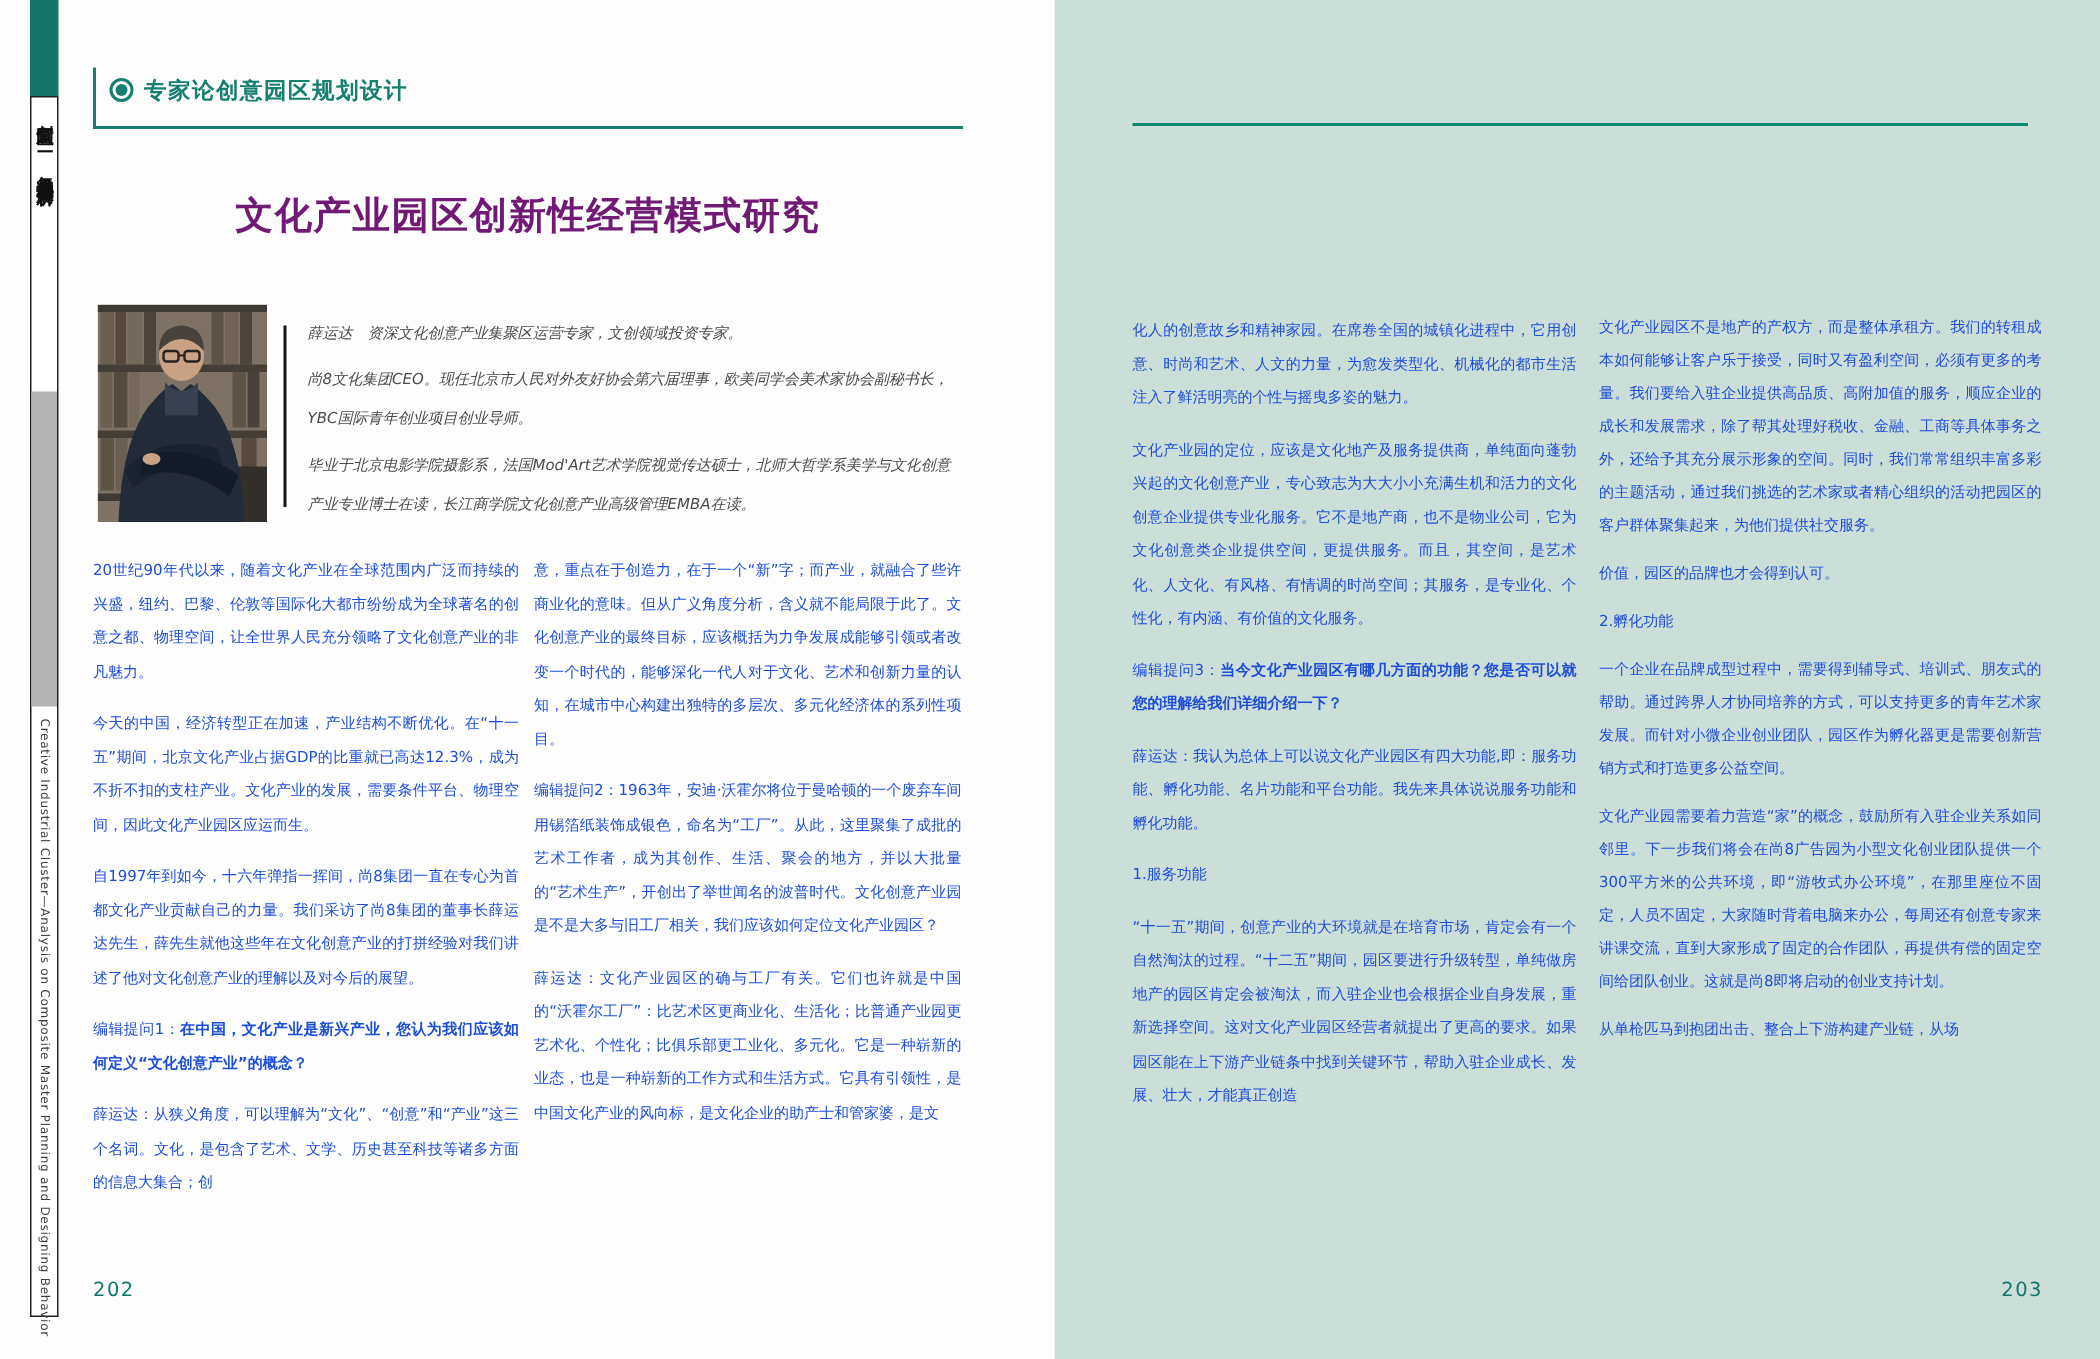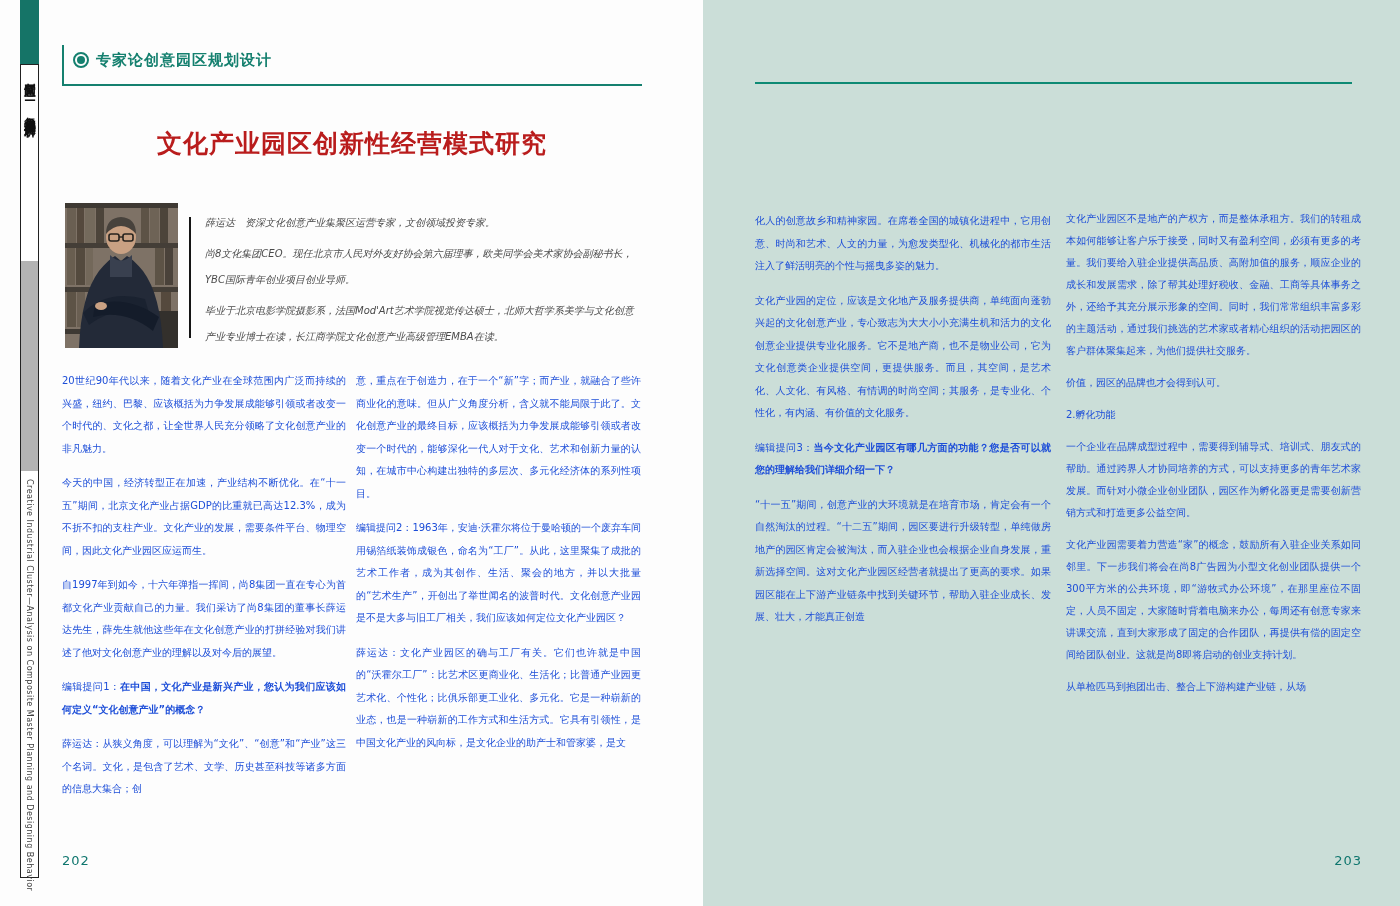--- a/index.html
+++ b/index.html
@@ -31,21 +31,21 @@
 
   
   .hdr-vline{position:absolute;left:62px;top:45px;width:2px;height:41px;background:#15806f;}
   .hdr-rule{position:absolute;left:62px;top:84px;width:580px;height:2px;background:#15806f;}
   .hdr-bullet{position:absolute;left:73px;top:52px;width:12px;height:12px;border:2px solid #15806f;border-radius:50%;}
   .hdr-bullet span{position:absolute;left:2px;top:2px;width:8px;height:8px;border-radius:50%;background:#15806f;}
   .hdr-label{position:absolute;left:96px;top:51px;font-size:15px;font-weight:bold;color:#15806f;letter-spacing:1px;}
 
   
   .title{position:absolute;left:62px;top:127px;width:580px;margin:0;text-align:center;
-         font-size:25px;font-weight:bold;color:#b91c1c;letter-spacing:1px;}
+         font-size:25px;font-weight:bold;color:#701a75;letter-spacing:1px;}
 
   
   .photo{position:absolute;left:65px;top:203px;width:113px;height:145px;overflow:hidden;}
   .bio-divider{position:absolute;left:189px;top:217px;width:2px;height:121px;background:#151515;}
   .bio{position:absolute;left:205px;top:206px;width:437px;font-size:10px;font-style:italic;
        color:#4a4a4a;line-height:26px;}
   .bio p{margin:4px 0 5px 0;}
 
   
   .col{position:absolute;font-size:10px;line-height:22.5px;color:#1d4ed8;text-align:justify;}
@@ -126,41 +126,43 @@
   </div>
   <div class="bio-divider"></div>
 
   <div class="bio">
     <p>薛运达　资深文化创意产业集聚区运营专家，文创领域投资专家。</p>
     <p>尚8文化集团CEO。现任北京市人民对外友好协会第六届理事，欧美同学会美术家协会副秘书长，YBC国际青年创业项目创业导师。</p>
     <p>毕业于北京电影学院摄影系，法国Mod'Art艺术学院视觉传达硕士，北师大哲学系美学与文化创意产业专业博士在读，长江商学院文化创意产业高级管理EMBA在读。</p>
   </div>
 
   <div class="col col-l1">
-    <p>20世纪90年代以来，随着文化产业在全球范围内广泛而持续的兴盛，纽约、巴黎、应该概括为力争发展成能够引领或者改变一个时代的、文化之都，让全世界人民充分领略了文化创意产业的非凡魅力。</p>
+    <p>20世纪90年代以来，随着文化产业在全球范围内广泛而持续的兴盛，纽约、巴黎、伦敦等国际化大都市纷纷成为全球著名的创意之都、物理空间，让全世界人民充分领略了文化创意产业的非凡魅力。</p>
     <p>今天的中国，经济转型正在加速，产业结构不断优化。在“十一五”期间，北京文化产业占据GDP的比重就已高达12.3%，成为不折不扣的支柱产业。文化产业的发展，需要条件平台、物理空间，因此文化产业园区应运而生。</p>
     <p>自1997年到如今，十六年弹指一挥间，尚8集团一直在专心为首都文化产业贡献自己的力量。我们采访了尚8集团的董事长薛运达先生，薛先生就他这些年在文化创意产业的打拼经验对我们讲述了他对文化创意产业的理解以及对今后的展望。</p>
     <p class="q"><span class="plabel">编辑提问1：</span><span>在中国，文化产业是新兴产业，您认为我们应该如何定义“文化创意产业”的概念？</span></p>
     <p><span class="plabel">薛运达：</span><span>从狭义角度，可以理解为“文化”、“创意”和“产业”这三个名词。文化，是包含了艺术、文学、历史甚至科技等诸多方面的信息大集合；创</span></p>
   </div>
 
   <div class="col col-l2">
     <p>意，重点在于创造力，在于一个“新”字；而产业，就融合了些许商业化的意味。但从广义角度分析，含义就不能局限于此了。文化创意产业的最终目标，应该概括为力争发展成能够引领或者改变一个时代的，能够深化一代人对于文化、艺术和创新力量的认知，在城市中心构建出独特的多层次、多元化经济体的系列性项目。</p>
     <p><span class="plabel">编辑提问2：</span><span>1963年，安迪·沃霍尔将位于曼哈顿的一个废弃车间用锡箔纸装饰成银色，命名为“工厂”。从此，这里聚集了成批的艺术工作者，成为其创作、生活、聚会的地方，并以大批量的“艺术生产”，开创出了举世闻名的波普时代。文化创意产业园是不是大多与旧工厂相关，我们应该如何定位文化产业园区？</span></p>
     <p><span class="plabel">薛运达：</span><span>文化产业园区的确与工厂有关。它们也许就是中国的“沃霍尔工厂”：比艺术区更商业化、生活化；比普通产业园更艺术化、个性化；比俱乐部更工业化、多元化。它是一种崭新的业态，也是一种崭新的工作方式和生活方式。它具有引领性，是中国文化产业的风向标，是文化企业的助产士和管家婆，是文</span></p>
   </div>
 
   <div class="pagenum pn-left">202</div>
 
   <div class="r-rule"></div>
 
   <div class="col col-r1">
     <p>化人的创意故乡和精神家园。在席卷全国的城镇化进程中，它用创意、时尚和艺术、人文的力量，为愈发类型化、机械化的都市生活注入了鲜活明亮的个性与摇曳多姿的魅力。</p>
     <p>文化产业园的定位，应该是文化地产及服务提供商，单纯面向蓬勃兴起的文化创意产业，专心致志为大大小小充满生机和活力的文化创意企业提供专业化服务。它不是地产商，也不是物业公司，它为文化创意类企业提供空间，更提供服务。而且，其空间，是艺术化、人文化、有风格、有情调的时尚空间；其服务，是专业化、个性化，有内涵、有价值的文化服务。</p>
     <p class="q"><span class="plabel">编辑提问3：</span><span>当今文化产业园区有哪几方面的功能？您是否可以就您的理解给我们详细介绍一下？</span></p>
+    <p><span class="plabel">薛运达：</span><span>我认为总体上可以说文化产业园区有四大功能,即：服务功能、孵化功能、名片功能和平台功能。我先来具体说说服务功能和孵化功能。</span></p>
+    <p>1.服务功能</p>
     <p>“十一五”期间，创意产业的大环境就是在培育市场，肯定会有一个自然淘汰的过程。“十二五”期间，园区要进行升级转型，单纯做房地产的园区肯定会被淘汰，而入驻企业也会根据企业自身发展，重新选择空间。这对文化产业园区经营者就提出了更高的要求。如果园区能在上下游产业链条中找到关键环节，帮助入驻企业成长、发展、壮大，才能真正创造</p>
   </div>
 
   <div class="col col-r2">
     <p>文化产业园区不是地产的产权方，而是整体承租方。我们的转租成本如何能够让客户乐于接受，同时又有盈利空间，必须有更多的考量。我们要给入驻企业提供高品质、高附加值的服务，顺应企业的成长和发展需求，除了帮其处理好税收、金融、工商等具体事务之外，还给予其充分展示形象的空间。同时，我们常常组织丰富多彩的主题活动，通过我们挑选的艺术家或者精心组织的活动把园区的客户群体聚集起来，为他们提供社交服务。</p>
     <p>价值，园区的品牌也才会得到认可。</p>
     <p>2.孵化功能</p>
     <p>一个企业在品牌成型过程中，需要得到辅导式、培训式、朋友式的帮助。通过跨界人才协同培养的方式，可以支持更多的青年艺术家发展。而针对小微企业创业团队，园区作为孵化器更是需要创新营销方式和打造更多公益空间。</p>
     <p>文化产业园需要着力营造“家”的概念，鼓励所有入驻企业关系如同邻里。下一步我们将会在尚8广告园为小型文化创业团队提供一个300平方米的公共环境，即“游牧式办公环境”，在那里座位不固定，人员不固定，大家随时背着电脑来办公，每周还有创意专家来讲课交流，直到大家形成了固定的合作团队，再提供有偿的固定空间给团队创业。这就是尚8即将启动的创业支持计划。</p>
     <p>从单枪匹马到抱团出击、整合上下游构建产业链，从场</p>

